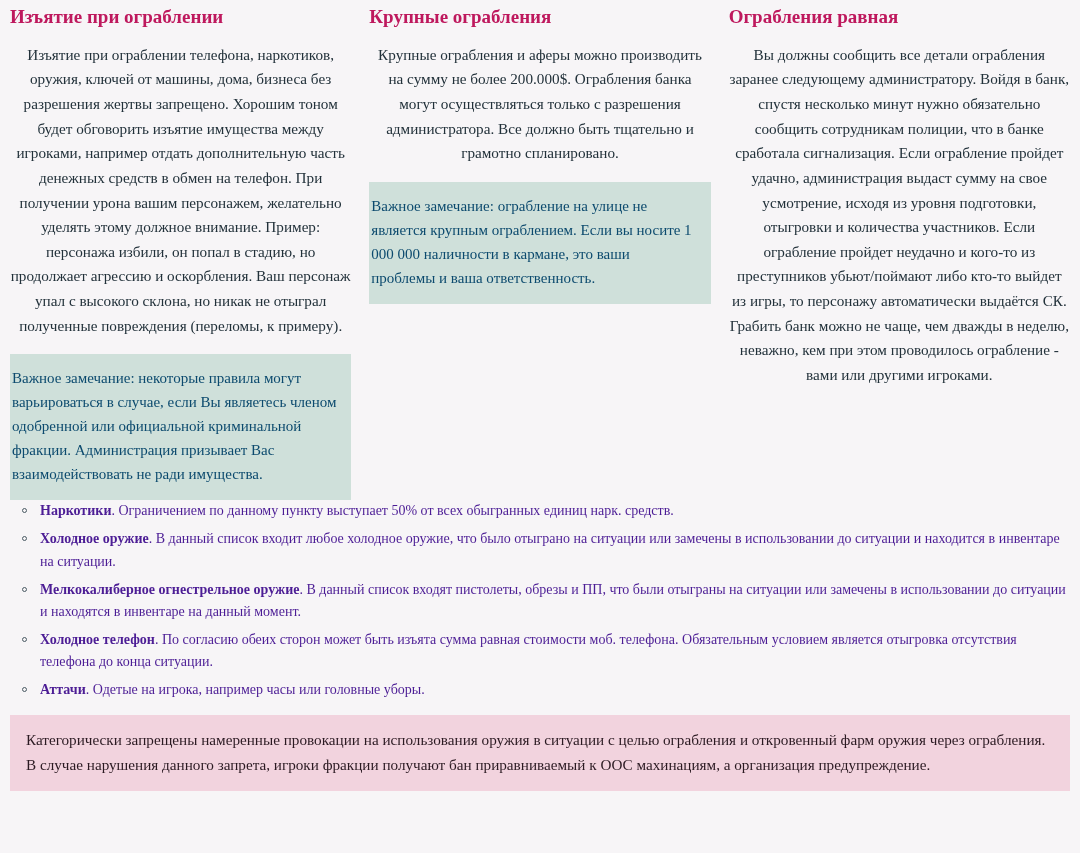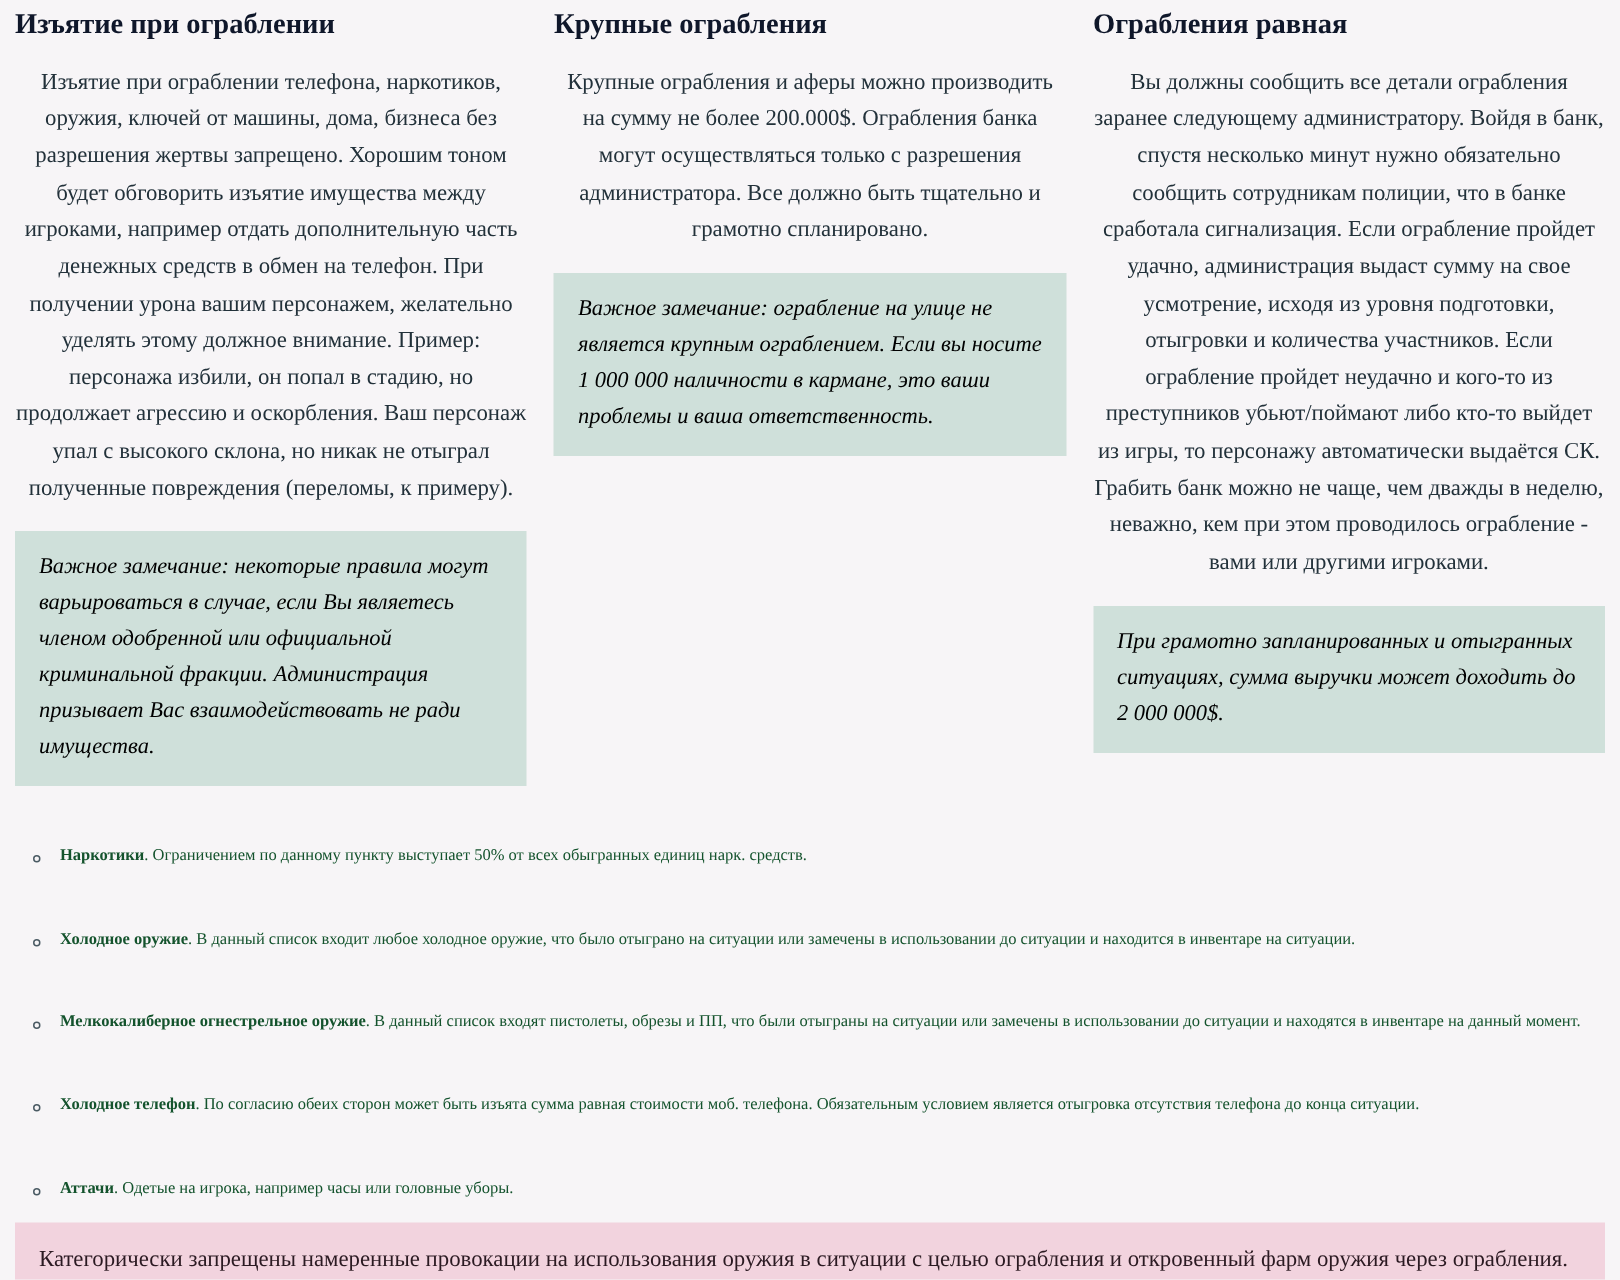--- a/index.html
+++ b/index.html
@@ -27,62 +27,60 @@
     padding-top: 6px;
   }
   .col {
     flex: 1 1 0;
     min-width: 0;
   }
   .col-title {
     font-family: "Liberation Serif", serif;
     font-weight: bold;
     font-size: 19px;
-    color: #0f172a;
+    color: #be185d;
     margin: 0 0 14px 0;
     line-height: 1.2;
   }
   .col-body {
     font-size: 15.2px;
     line-height: 1.62;
     color: #22313a;
     margin: 0 0 16px 0;
     text-align: center;
   }
   .note {
     background: #cfe0da;
-    color: #000000;
+    color: #0c4a6e;
     font-size: 15px;
     line-height: 1.6;
-    padding: 12px 14px 14px 16px;
+    padding: 12px 14px 14px 2px;
     box-sizing: border-box;
-    font-style: italic;
   }
   .note.teal {
     background: #cfe0da;
   }
   .intro {
     font-size: 15.2px;
     line-height: 1.62;
     color: #22313a;
     margin: 18px 0 14px 0;
   }
   ul.rules {
     list-style: none;
     margin: 0;
     padding: 0 0 0 10px;
   }
   ul.rules li {
     position: relative;
-    font-size: 11px;
+    font-size: 14px;
     line-height: 1.58;
-    color: #14532d;
+    color: #4c1d95;
     padding-left: 20px;
     margin-bottom: 6px;
-    margin-top: 38px;
   }
   ul.rules li::before {
     content: "";
     position: absolute;
     left: 2px;
     top: 8px;
     width: 5px;
     height: 5px;
     border: 1px solid #4a5a63;
     border-radius: 50%;
@@ -122,21 +120,20 @@
 
     <div class="col col-b">
       <h2 class="col-title">Крупные ограбления</h2>
       <p class="col-body">Крупные ограбления и аферы можно производить на сумму не более 200.000$. Ограбления банка могут осуществляться только с разрешения администратора. Все должно быть тщательно и грамотно спланировано.</p>
       <div class="note teal">Важное замечание: ограбление на улице не является крупным ограблением. Если вы носите 1 000 000 наличности в кармане, это ваши проблемы и ваша ответственность.</div>
     </div>
 
     <div class="col col-c">
       <h2 class="col-title">Ограбления равная</h2>
       <p class="col-body">Вы должны сообщить все детали ограбления заранее следующему администратору. Войдя в банк, спустя несколько минут нужно обязательно сообщить сотрудникам полиции, что в банке сработала сигнализация. Если ограбление пройдет удачно, администрация выдаст сумму на свое усмотрение, исходя из уровня подготовки, отыгровки и количества участников. Если ограбление пройдет неудачно и кого-то из преступников убьют/поймают либо кто-то выйдет из игры, то персонажу автоматически выдаётся СК. Грабить банк можно не чаще, чем дважды в неделю, неважно, кем при этом проводилось ограбление - вами или другими игроками.</p>
-      <div class="note teal">При грамотно запланированных и отыгранных ситуациях, сумма выручки может доходить до 2 000 000$.</div>
     </div>
 
   </div>
 
 
   <ul class="rules">
     <li>
       <b>Наркотики</b><span>. Ограничением по данному пункту выступает 50% от всех обыгранных единиц нарк. средств.</span>
     </li>
     <li>

